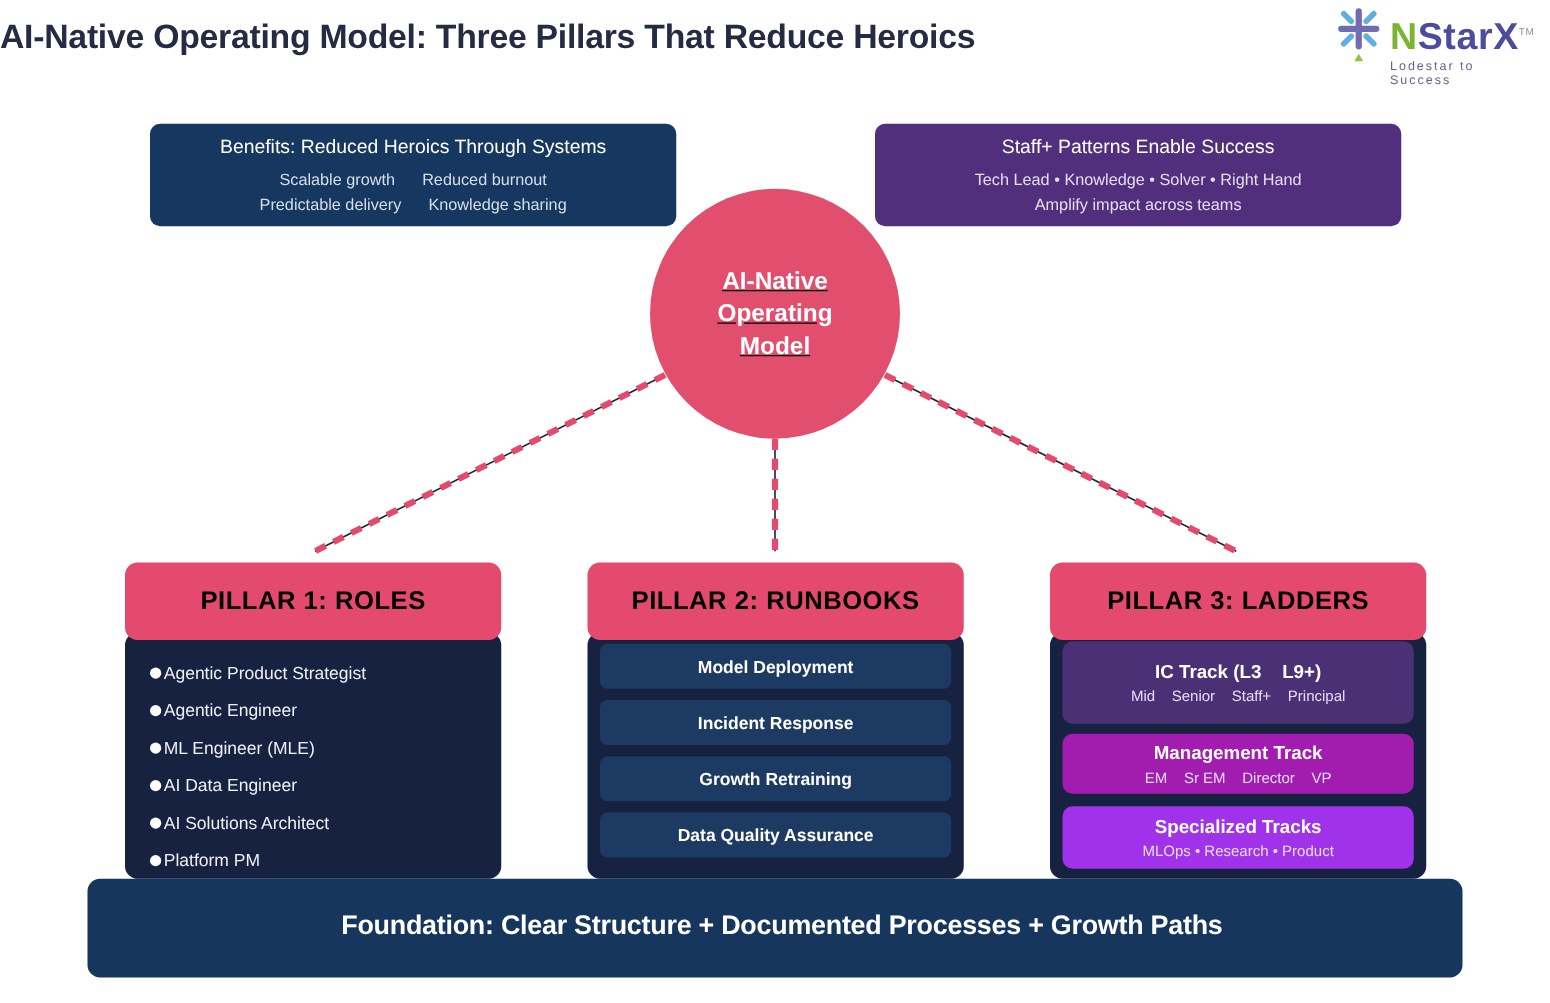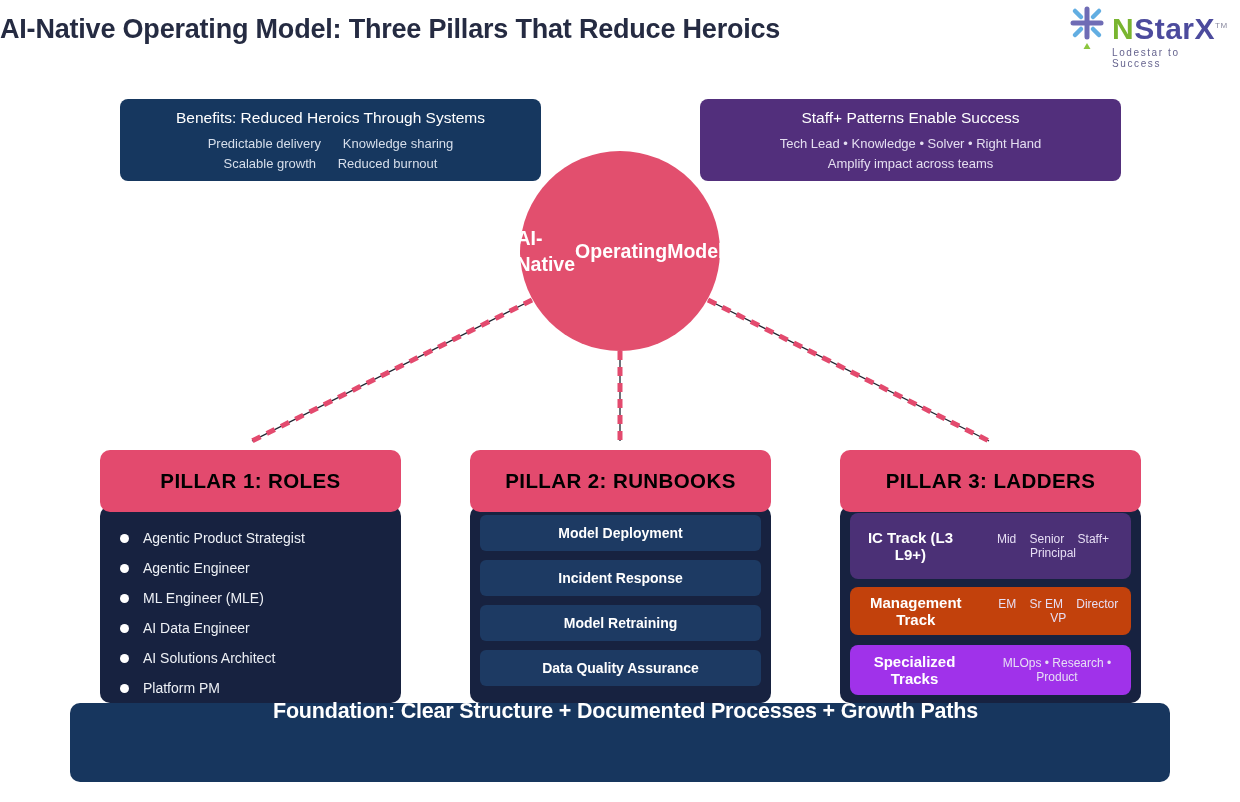--- a/index.html
+++ b/index.html
@@ -63,24 +63,25 @@
   .staff-box .box-line { color: #e4def0; }
 
   
   .center-circle {
     position: absolute;
     left: 520px; top: 151px;
     width: 200px; height: 200px;
     border-radius: 50%;
     background: #e24f6e;
     display: flex;
-    flex-direction: row;
+    flex-direction: column;
     align-items: center;
     justify-content: center;
     z-index: 2;
+    text-decoration: underline;
   }
   .center-circle .circle-line {
     color: #ffffff;
     font-size: 19.5px;
     font-weight: bold;
     line-height: 26px;
   }
 
   
   .connectors { position: absolute; left: 0; top: 0; z-index: 1; }
@@ -106,21 +107,21 @@
     border-radius: 10px;
     background: #172240;
     z-index: 2;
   }
   .ph1, .pb1 { left: 100px; width: 301px; }
   .ph2, .pb2 { left: 470px; width: 301px; }
   .ph3, .pb3 { left: 840px; width: 301px; }
 
   
   .pb1 { padding: 17px 10px 0 20px; }
-  .role-item { display: flex; align-items: center; gap: 14px; height: 30px; }
+  .role-item { display: flex; align-items: center; gap: 2px; height: 30px; }
   .role-bullet { width: 9px; height: 9px; border-radius: 50%; background: #ffffff; flex: 0 0 auto; }
   .role-label { color: #edf0f5; font-size: 14px; }
 
   
   .pb2 { padding: 9px 10px 12px 10px; }
   .runbook-box {
     height: 36px;
     margin-bottom: 9px;
     border-radius: 6px;
     background: #1d3a63;
@@ -130,41 +131,41 @@
     color: #ffffff;
     font-size: 14px;
     font-weight: bold;
   }
 
   
   .pb3 { padding: 7px 10px 0 10px; }
   .track-box {
     border-radius: 8px;
     display: flex;
-    flex-direction: row;
+    flex-direction: column;
     align-items: center;
     justify-content: center;
     gap: 4px;
     text-align: center;
   }
   .track-title { color: #ffffff; font-size: 15px; font-weight: bold; }
   .track-sub { color: #e6def4; font-size: 12px; }
   .track-ic { height: 66px; background: #4b3076; margin-bottom: 8px; }
-  .track-mgmt { height: 48px; background: #c2410c; margin-bottom: 10px; }
+  .track-mgmt { height: 48px; background: #a21caf; margin-bottom: 10px; }
   .track-spec { height: 50px; background: #a032ea; }
 
   
   .foundation-bar {
     position: absolute;
     left: 70px; top: 703px;
     width: 1100px; height: 79px;
     border-radius: 10px;
     background: #17365e;
     display: flex;
-    align-items: flex-start;
+    align-items: center;
     justify-content: center;
     z-index: 5;
     padding-left: 11px;
   }
   .foundation-text {
     color: #ffffff;
     font-size: 21.5px;
     font-weight: bold;
     letter-spacing: -0.2px;
     margin-top: -4px;
@@ -192,22 +193,22 @@
     <div class="logo-textcol">
       <div class="logo-brandline">
         <span class="logo-n">N</span><span class="logo-rest">StarX</span><sup class="logo-tm">TM</sup>
       </div>
       <div class="logo-tagline">Lodestar to Success</div>
     </div>
   </div>
 
   <div class="info-box benefits-box">
     <div class="box-title">Benefits: Reduced Heroics Through Systems</div>
+    <div class="box-line pre">Scalable growth      Reduced burnout</div>
     <div class="box-line pre">Predictable delivery      Knowledge sharing</div>
-    <div class="box-line pre">Scalable growth      Reduced burnout</div>
   </div>
 
   <div class="info-box staff-box">
     <div class="box-title">Staff+ Patterns Enable Success</div>
     <div class="box-line pre">Tech Lead • Knowledge • Solver • Right Hand</div>
     <div class="box-line pre">Amplify impact across teams</div>
   </div>
 
   <svg class="connectors" width="1240" height="802" viewBox="0 0 1240 802">
     <g>
@@ -255,21 +256,21 @@
     <div class="role-item">
       <span class="role-bullet"></span>
       <span class="role-label">Platform PM</span>
     </div>
   </div>
 
   <div class="pillar-header ph2">PILLAR 2: RUNBOOKS</div>
   <div class="pillar-body pb2">
     <div class="runbook-box">Model Deployment</div>
     <div class="runbook-box">Incident Response</div>
-    <div class="runbook-box">Model Retraining</div>
+    <div class="runbook-box">Growth Retraining</div>
     <div class="runbook-box">Data Quality Assurance</div>
   </div>
 
   <div class="pillar-header ph3">PILLAR 3: LADDERS</div>
   <div class="pillar-body pb3">
     <div class="track-box track-ic">
       <div class="track-title pre">IC Track (L3    L9+)</div>
       <div class="track-sub pre">Mid    Senior    Staff+    Principal</div>
     </div>
     <div class="track-box track-mgmt">

